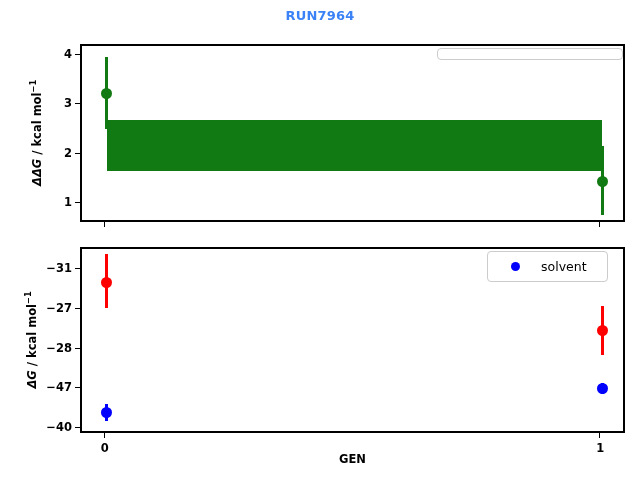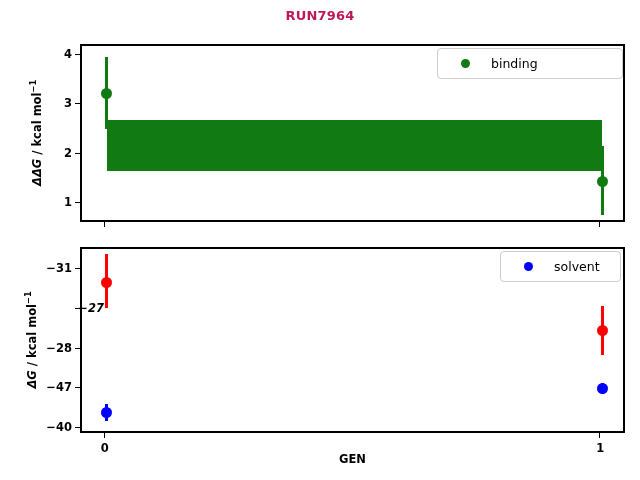--- a/index.html
+++ b/index.html
@@ -17,21 +17,21 @@
   }
   
   #fig-title {
     position: absolute;
     left: 0;
     top: 8px;
     width: 640px;
     text-align: center;
     font-size: 13px;
     font-weight: bold;
-    color: #be185d;
+    color: #3b82f6;
     letter-spacing: 0.2px;
   }
   
   .axes {
     position: absolute;
     box-sizing: border-box;
     border: 2.2px solid #000000;
     background: #ffffff;
   }
   #axes-top   { left: 80px; top: 44px;  width: 545px; height: 178px; }
@@ -171,26 +171,20 @@
       <div class="ytick-label" style="position: absolute; right: 568px; top: 96.3222px;">3</div>
       <div class="ytick-mark" style="position: absolute; left: 75px; top: 152.767px; width: 5px;"></div>
       <div class="ytick-label" style="position: absolute; right: 568px; top: 145.767px;">2</div>
       <div class="ytick-mark" style="position: absolute; left: 75px; top: 202.211px; width: 5px;"></div>
       <div class="ytick-label" style="position: absolute; right: 568px; top: 195.211px;">1</div>
       <div style="position: absolute; left: 103.773px; top: 222px; width: 0px; height: 5px; border-left: 1.9px solid rgb(0, 0, 0);"></div>
       <div style="position: absolute; left: 599.227px; top: 222px; width: 0px; height: 5px; border-left: 1.9px solid rgb(0, 0, 0);"></div>
     </div>
 
   <div class="legend" id="legend-top" style="left: 437px; top: 48px; width: 186px;">
-      <div class="legend-row">
-        <span class="legend-key">
-          <span class="legend-dot" style="background: rgb(18, 122, 18);"></span>
-        </span>
-        <span class="legend-text">binding</span>
-      </div>
     </div>
 
   <div class="ylabel" id="ylabel-bottom" style="left: -18.5px; top: 332px;">
     <span class="ital">ΔG</span><span> / kcal mol</span><sup>−1</sup>
   </div>
 
   <div class="axes" id="axes-bottom">
     <div class="plotarea" id="plot-bottom">
         <div class="errbar" style="left: 24.7727px; top: 154.535px; height: 17.5246px; background: rgb(0, 0, 255);"></div>
         <div class="marker" style="left: 24.7727px; top: 163.298px; background: rgb(0, 0, 255);"></div>
@@ -199,34 +193,34 @@
         <div class="errbar" style="left: 24.7727px; top: 5.17773px; height: 53.7687px; background: rgb(255, 0, 0);"></div>
         <div class="marker" style="left: 24.7727px; top: 33.8544px; background: rgb(255, 0, 0);"></div>
         <div class="errbar" style="left: 520.227px; top: 56.955px; height: 48.591px; background: rgb(255, 0, 0);"></div>
         <div class="marker" style="left: 520.227px; top: 81.6488px; background: rgb(255, 0, 0);"></div>
       </div>
   </div>
   <div id="ticks-bottom">
       <div class="ytick-mark" style="position: absolute; left: 75px; top: 267.906px; width: 5px;"></div>
       <div class="ytick-label" style="position: absolute; right: 568px; top: 260.906px;">−31</div>
       <div class="ytick-mark" style="position: absolute; left: 75px; top: 307.734px; width: 5px;"></div>
-      <div class="ytick-label" style="position: absolute; right: 536px; top: 300.734px; font-style: italic;">−27</div>
+      <div class="ytick-label" style="position: absolute; right: 568px; top: 300.734px;">−27</div>
       <div class="ytick-mark" style="position: absolute; left: 75px; top: 347.563px; width: 5px;"></div>
       <div class="ytick-label" style="position: absolute; right: 568px; top: 340.563px; margin-left: 16px;">−28</div>
       <div class="ytick-mark" style="position: absolute; left: 75px; top: 387.392px; width: 5px;"></div>
       <div class="ytick-label" style="position: absolute; right: 568px; top: 380.392px;">−47</div>
       <div class="ytick-mark" style="position: absolute; left: 75px; top: 427.221px; width: 5px;"></div>
       <div class="ytick-label" style="position: absolute; right: 568px; top: 420.221px;">−40</div>
       <div style="position: absolute; left: 103.773px; top: 433px; width: 0px; height: 5px; border-left: 1.9px solid rgb(0, 0, 0);"></div>
       <div class="xtick-label" style="left: 84.7727px; top: 441px; width: 40px;">0</div>
       <div style="position: absolute; left: 599.227px; top: 433px; width: 0px; height: 5px; border-left: 1.9px solid rgb(0, 0, 0);"></div>
       <div class="xtick-label" style="left: 580.227px; top: 441px; width: 40px;">1</div>
     </div>
 
-  <div class="legend" id="legend-bottom" style="left: 500px; top: 251px; width: 121px;">
+  <div class="legend" id="legend-bottom" style="left: 487px; top: 251px; width: 121px;">
       <div class="legend-row">
         <span class="legend-key">
           <span class="legend-dot" style="background: rgb(0, 0, 255);"></span>
         </span>
         <span class="legend-text">solvent</span>
       </div>
     </div>
 
   <div id="xlabel">GEN</div>
 

